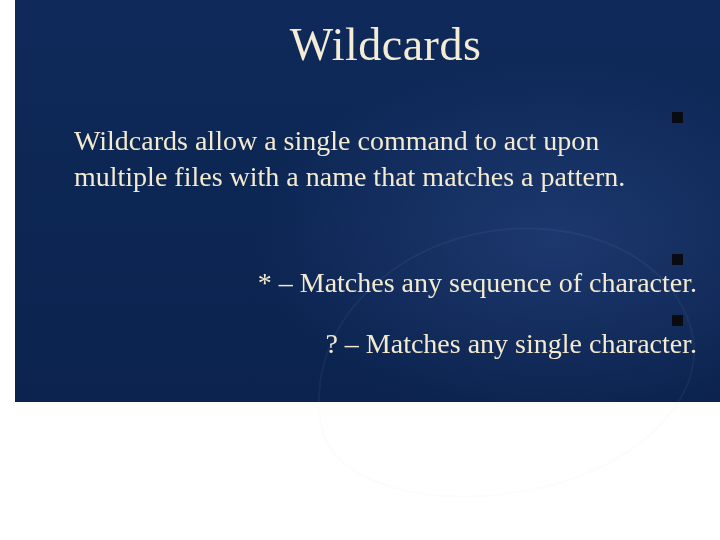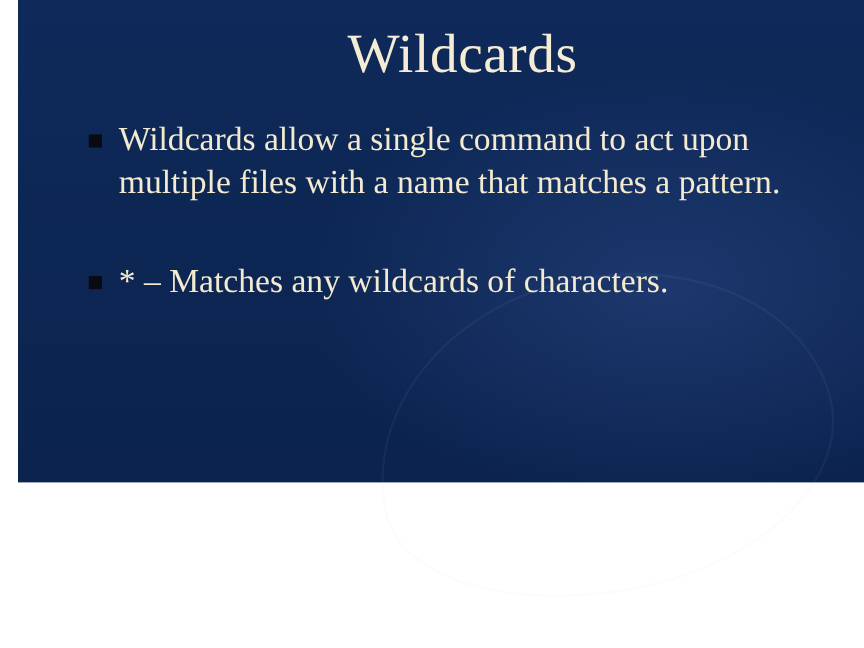--- a/index.html
+++ b/index.html
@@ -46,22 +46,23 @@
   .bullets {
     font-size: 28px;
     line-height: 1.28;
     color: #f3ead0;
   }
   .group {
     margin-bottom: 46px;
   }
   .item {
     display: flex;
-    align-items: flex-start;
+    align-items: flex-end;
     margin-bottom: 2px;
+    flex-direction: column;
   }
   .marker {
     width: 11px;
     height: 11px;
     background: #0a0a12;
     margin-top: 13px;
     margin-right: 14px;
     flex: 0 0 auto;
   }
   .text {
@@ -79,18 +80,22 @@
     <div class="group">
       <div class="item">
         <div class="marker"></div>
         <div class="text">Wildcards allow a single command to act upon multiple files with a name that matches a pattern.</div>
       </div>
     </div>
 
     <div class="group">
       <div class="item">
         <div class="marker"></div>
-        <div class="text">* – Matches any wildcards of characters.</div>
+        <div class="text">* – Matches any sequence of character.</div>
+      </div>
+      <div class="item">
+        <div class="marker"></div>
+        <div class="text">? – Matches any single character.</div>
       </div>
     </div>
 
   </div>
 </div>
 
 </body></html>

